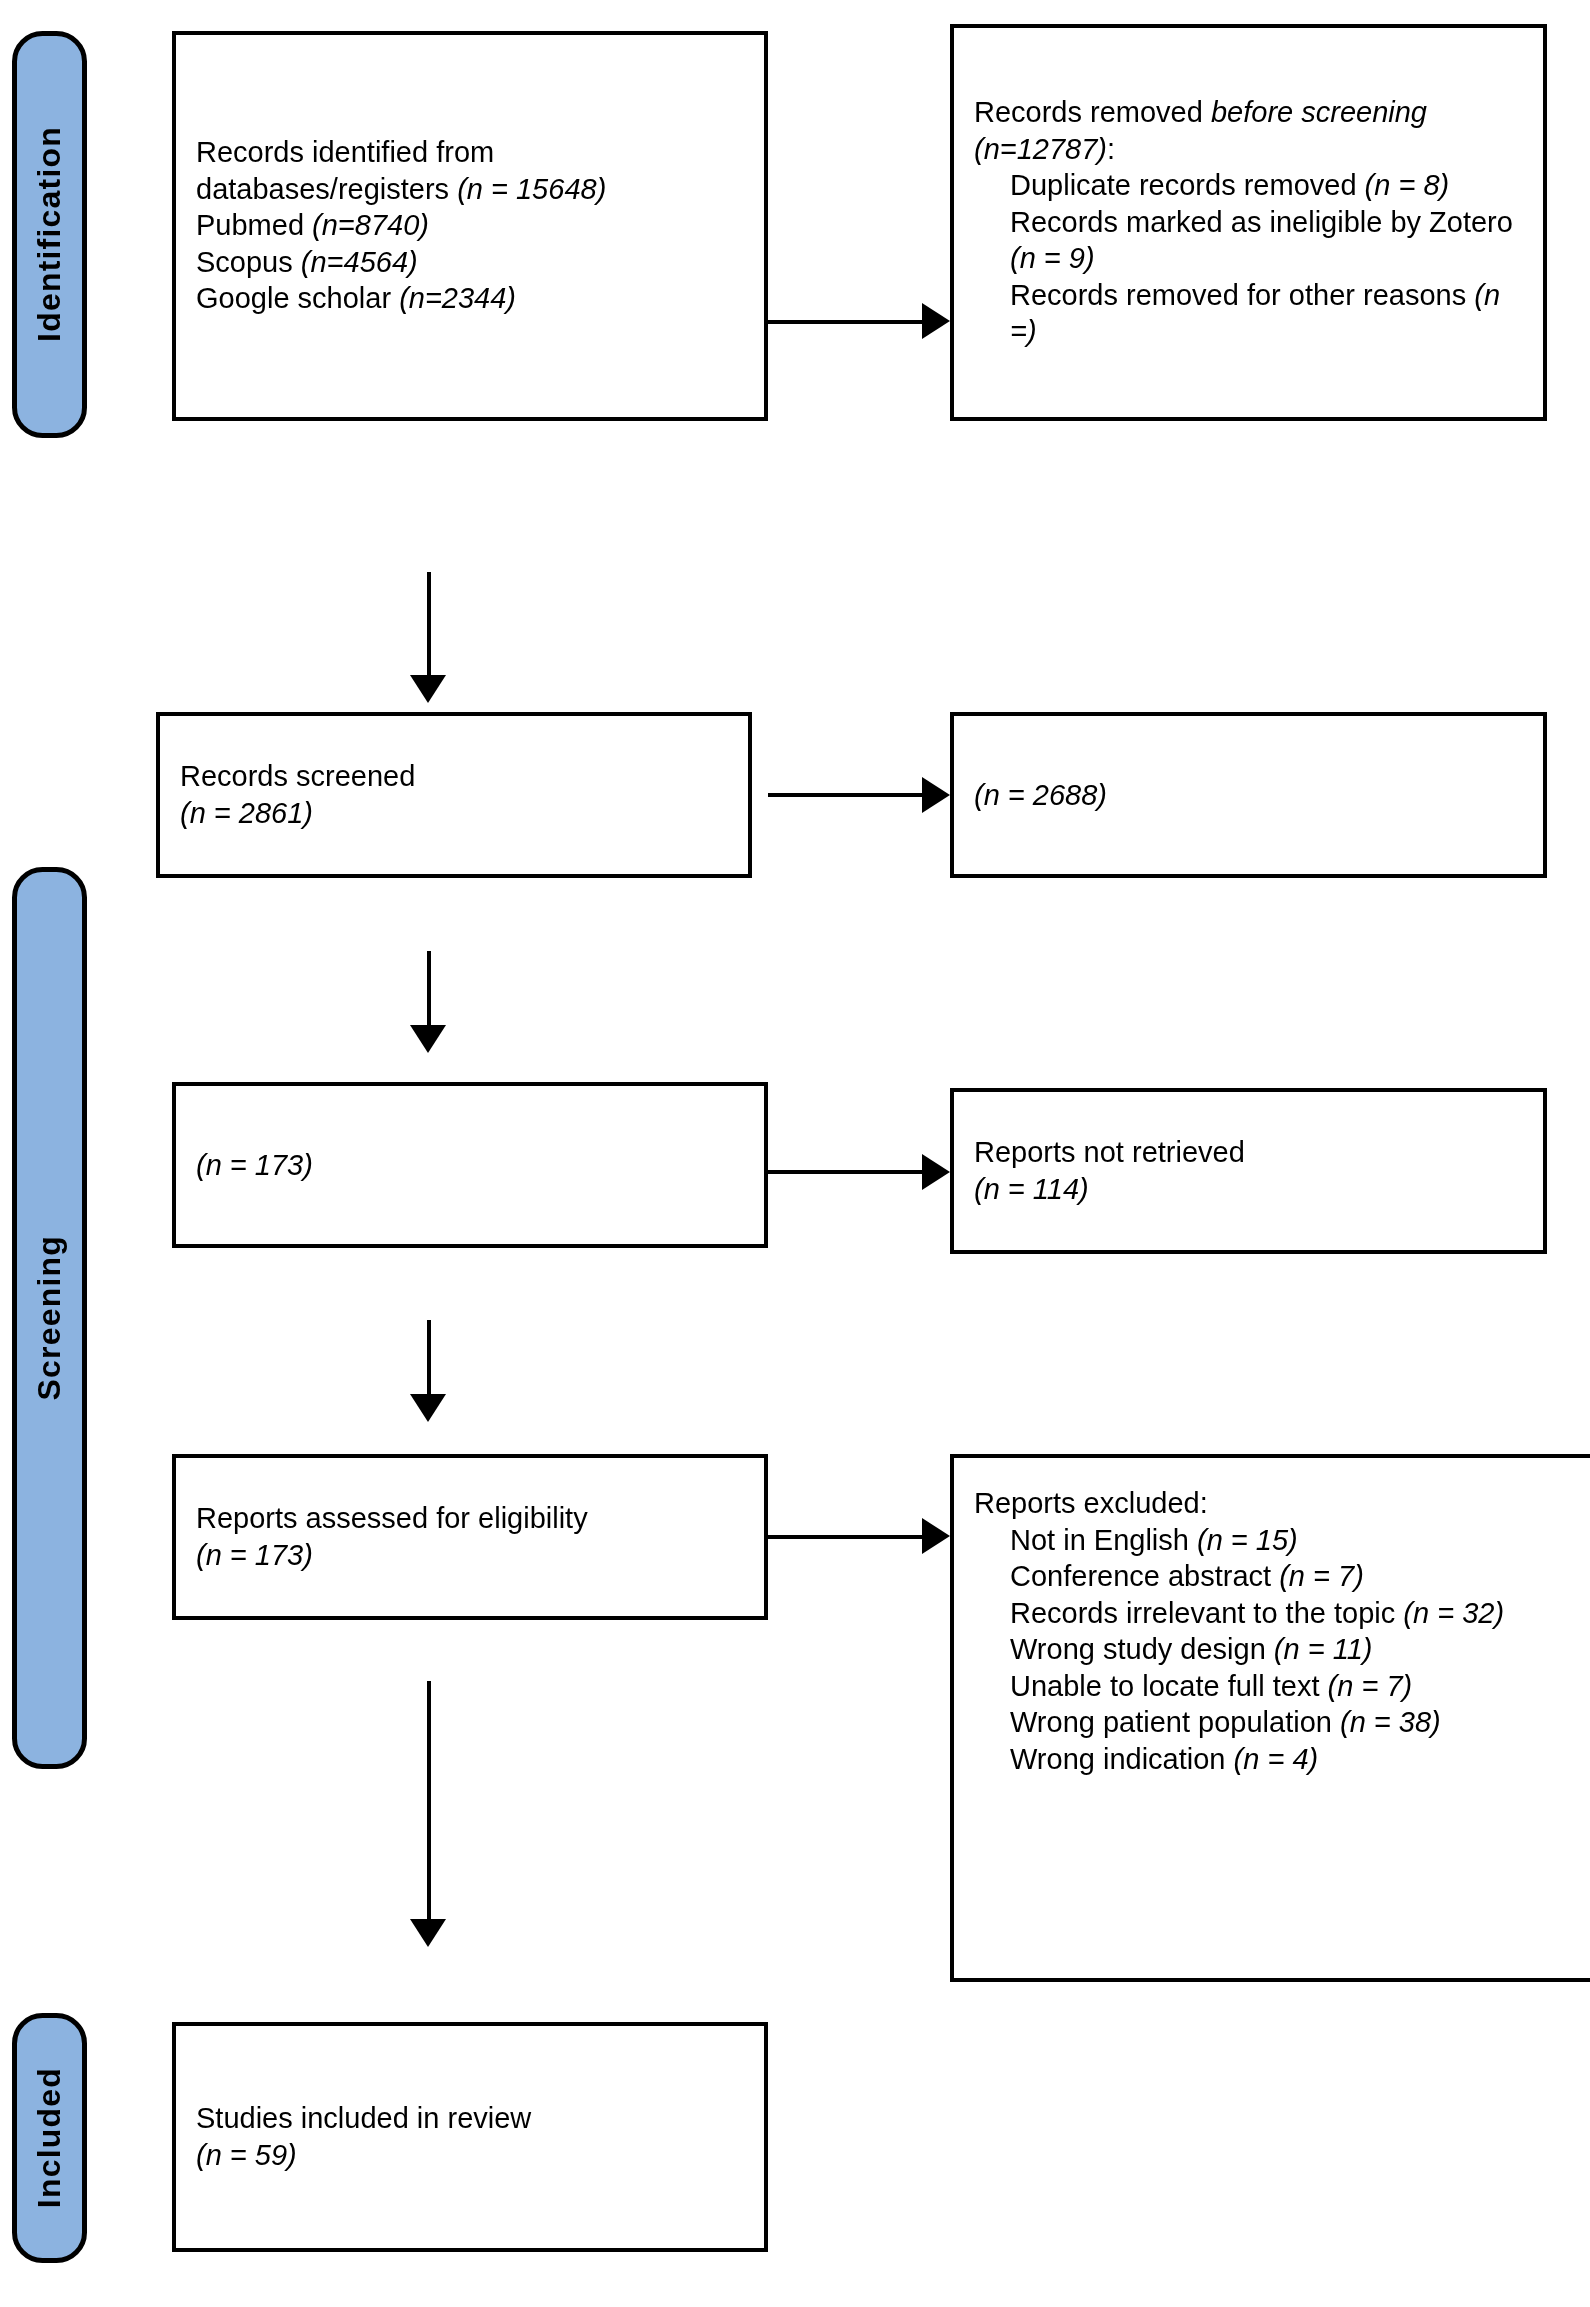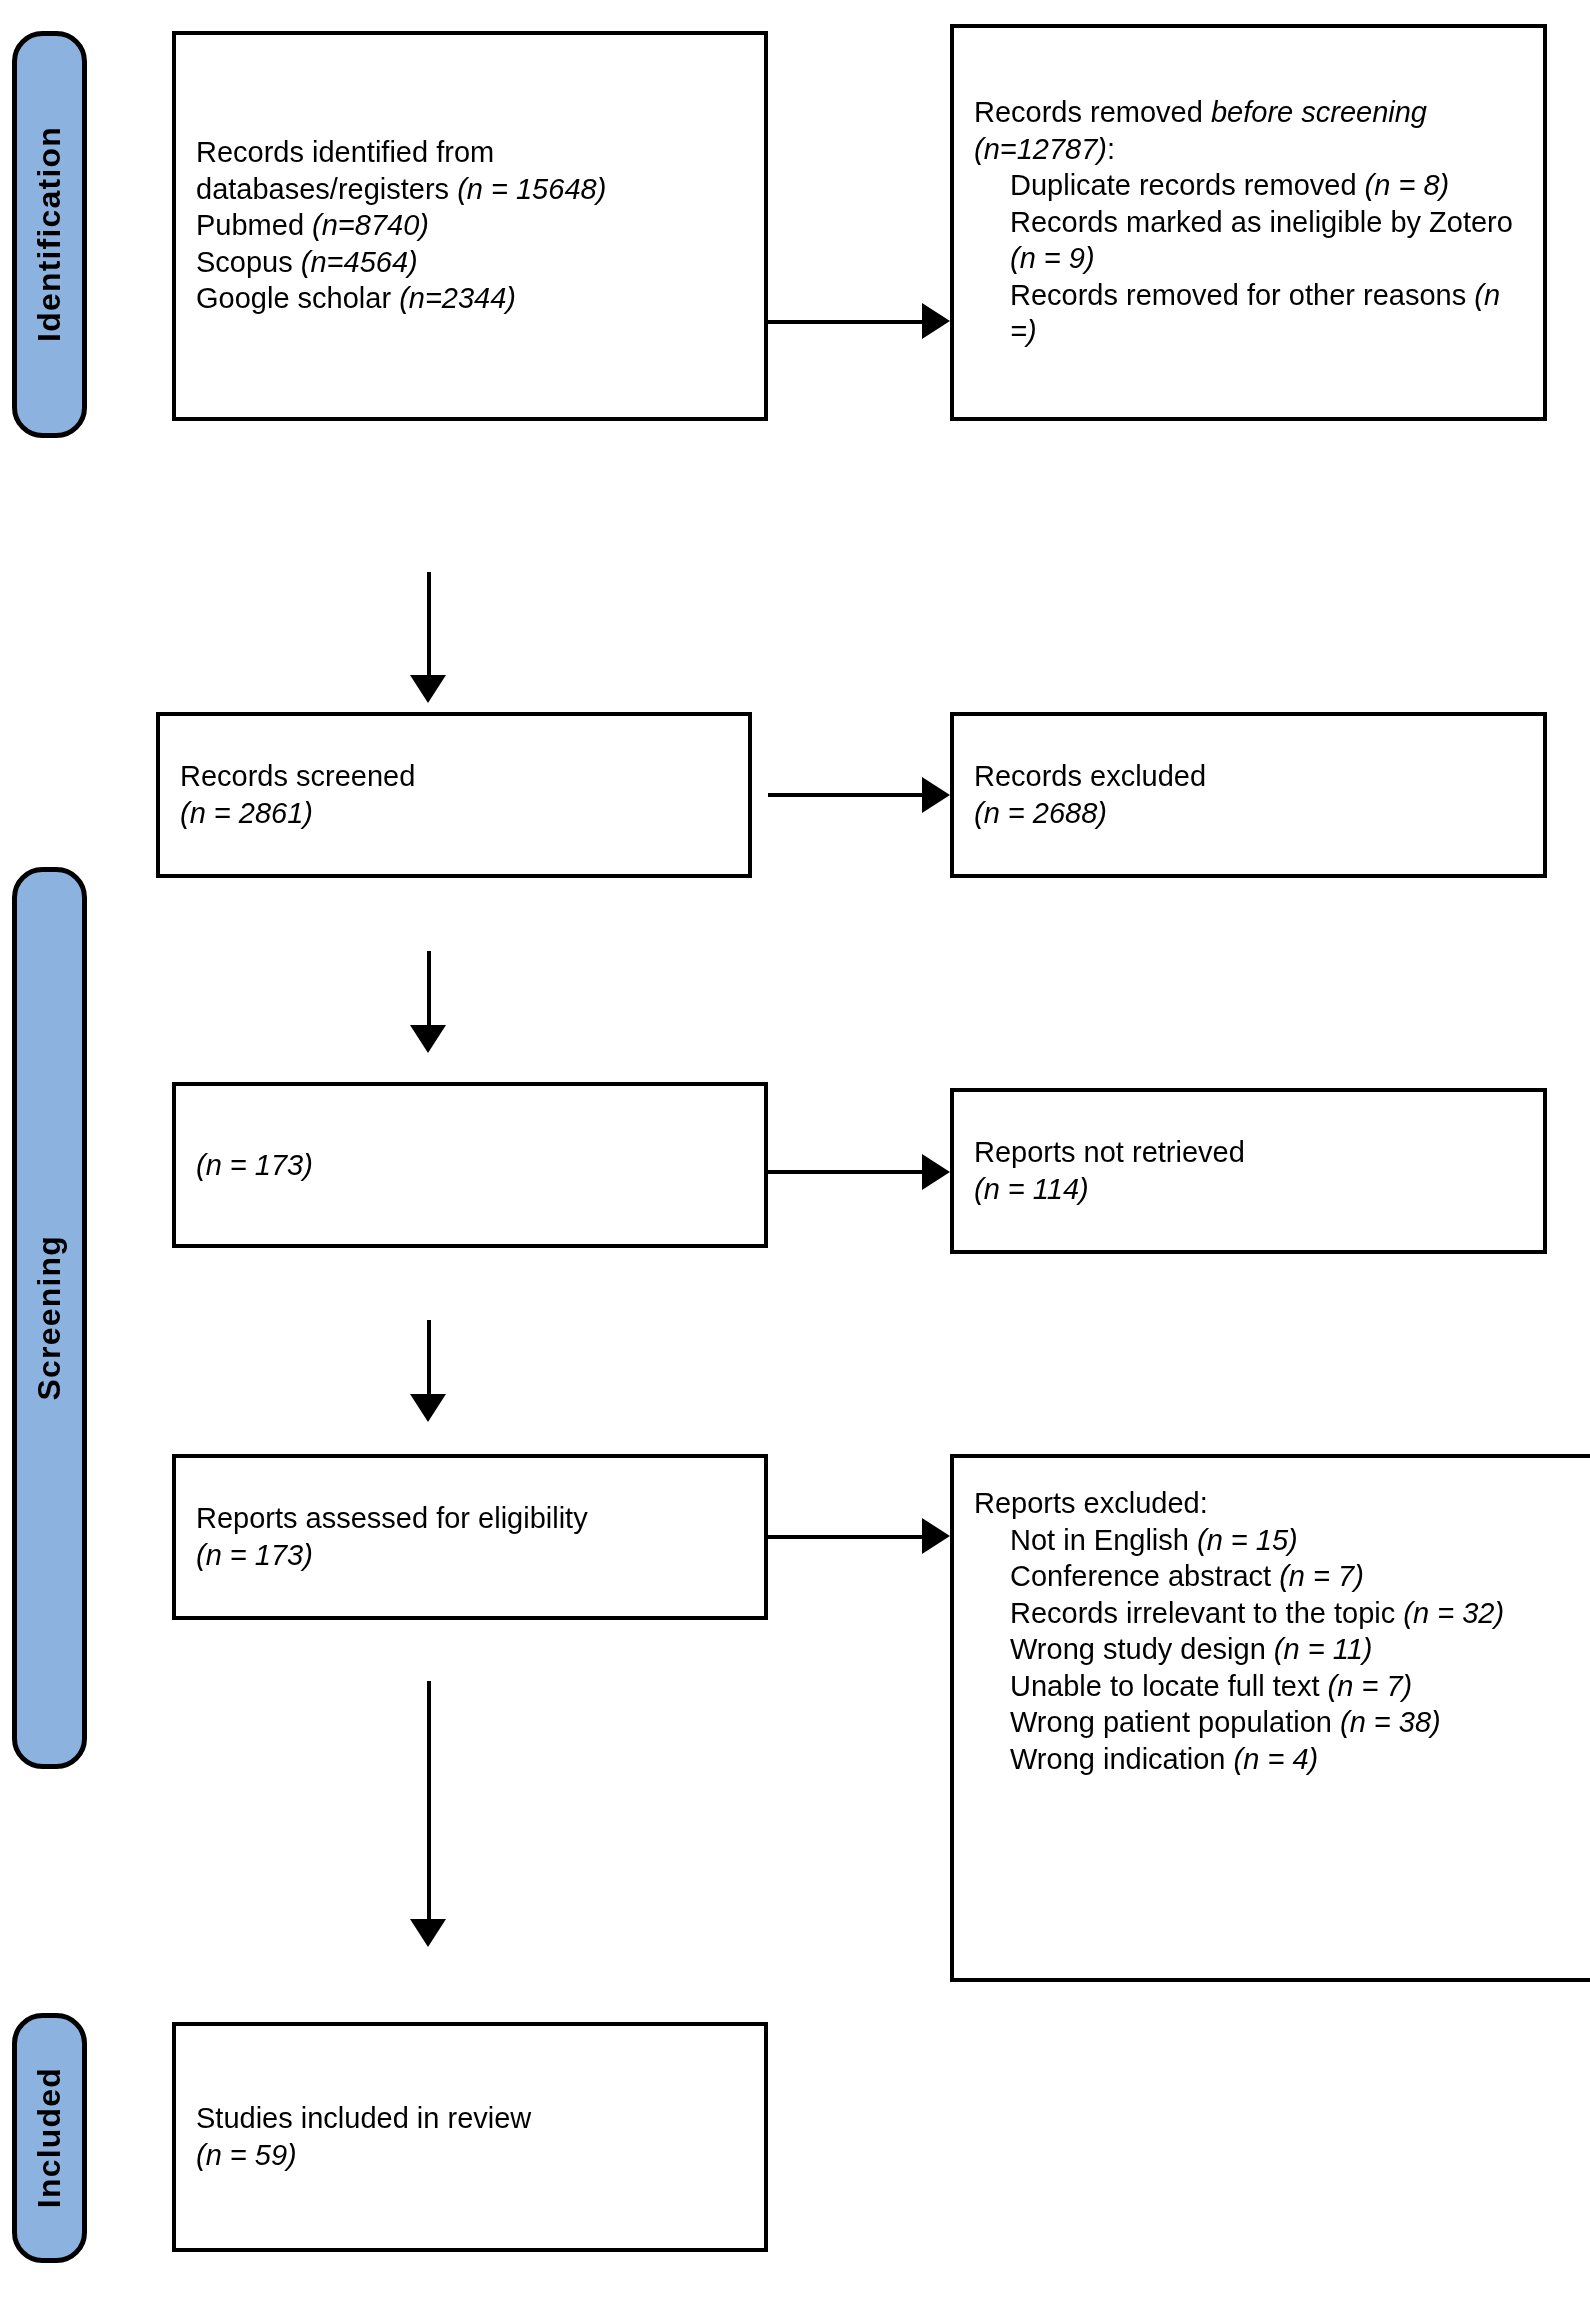--- a/index.html
+++ b/index.html
@@ -134,21 +134,20 @@
 
   <div class="pbox" style="left:156px; top:712px; width:596px; height:166px;">
     <div class="pbox-inner">
       <div class="ptext">Records screened</div>
       <div class="ptext"><em>(n = 2861)</em></div>
     </div>
   </div>
 
   <div class="pbox" style="left:950px; top:712px; width:597px; height:166px;">
     <div class="pbox-inner">
-      <div class="ptext">Records excluded</div>
       <div class="ptext"><em>(n = 2688)</em></div>
     </div>
   </div>
 
   <div class="hline" style="left:768px; top:793px; width:154px;"></div>
   <div class="arrow-right" style="left:922px; top:777px;"></div>
 
   <div class="vline" style="left:427px; top:951px; height:76px;"></div>
   <div class="arrow-down" style="left:410px; top:1025px;"></div>
 

